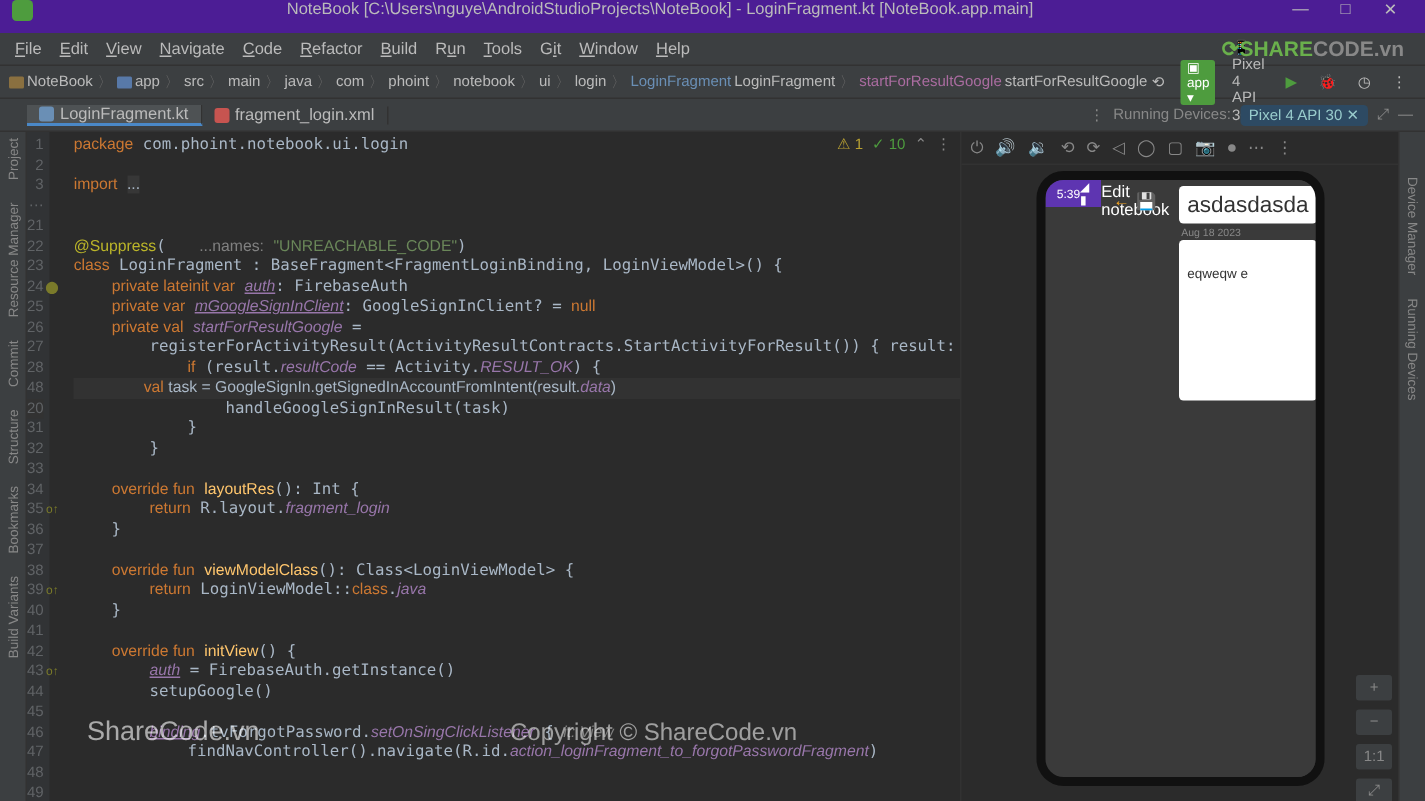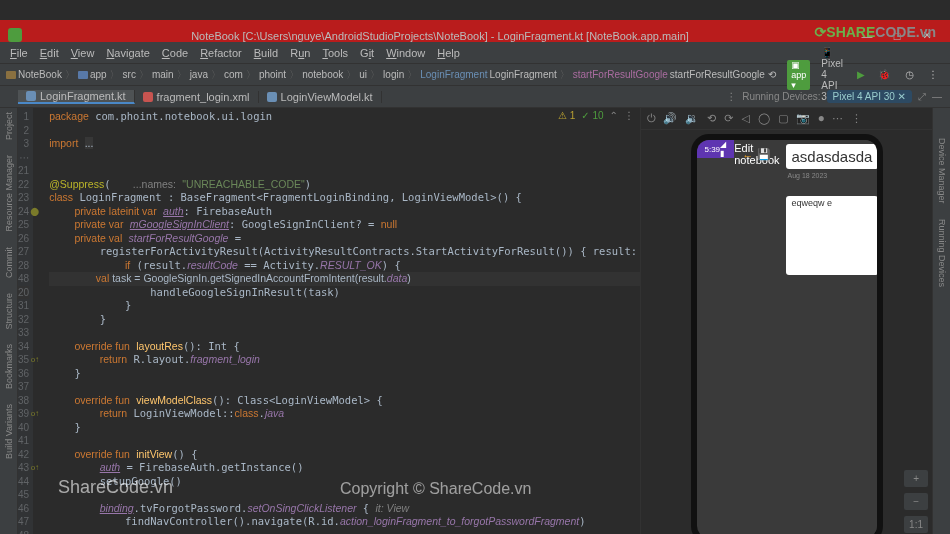--- a/index.html
+++ b/index.html
@@ -1,18 +1,18 @@
 <!DOCTYPE html>
 <html><head>
 <meta charset="utf-8">
 <style>
 * { margin: 0; padding: 0; box-sizing: border-box; font-family: 'Segoe UI', Arial, sans-serif; }
 body { background: #2b2b2b; color: #a9b7c6; font-size: 11px; width: 950px; height: 534px; overflow: hidden; position: relative; }
 
-.titlebar { height: 22px; background: #b91c1c; display: flex; align-items: flex-end; padding: 0 8px; color: #bbb; font-size: 11px; margin-top: 20px; }
+.titlebar { height: 22px; background: #4c1d95; display: flex; align-items: flex-start; padding: 0 8px; color: #bbb; font-size: 11px; }
 .titlebar .logo { width: 14px; height: 14px; background: #4e9c3e; border-radius: 3px; margin-right: 6px; }
 .titlebar .title { flex: 1; text-align: center; }
 .titlebar .winbtn { width: 30px; text-align: center; cursor: pointer; }
 
 .menubar { height: 22px; background: #3c3f41; display: flex; align-items: center; padding: 0 4px; border-bottom: 1px solid #323232; }
 .menubar span { padding: 0 6px; color: #bbb; cursor: pointer; }
 .menubar span u { text-decoration: underline; }
 
 .toolbar { height: 22px; background: #3c3f41; display: flex; align-items: center; padding: 0 6px; border-bottom: 1px solid #323232; font-size: 10px; }
 .breadcrumb { display: flex; align-items: center; gap: 2px; }
@@ -60,21 +60,21 @@
 .phone-wrap { flex: 1; display: flex; justify-content: center; align-items: flex-start; padding-top: 4px; position: relative;}
 .phone { width: 192px; height: 410px; background: #111; border-radius: 18px; padding: 6px; position: relative; }
 .screen { width: 100%; height: 100%; background: #3a3a3a; border-radius: 12px; display: flex; flex-direction: row; overflow: hidden; }
 .statusbar { height: 18px; background: #5e35b1; display: flex; align-items: center; justify-content: space-between; padding: 0 8px; color: #fff; font-size: 8px; }
 .appbar { height: 28px; background: #3a3a3a; display: flex; align-items: center; justify-content: center; color: #fff; font-size: 11px; position: relative;}
 .appbar .back { position: absolute; left: 8px; color: #f5a623; }
 .appbar .save { position: absolute; right: 8px; color: #f5a623; }
 .content { flex: 1; background: #3a3a3a; padding: 4px 6px; }
 .field1 { background: #fff; border-radius: 3px; padding: 4px 6px; font-size: 15px; color: #333; margin-bottom: 2px; }
 .date { font-size: 7px; color: #888; padding: 1px 2px;}
-.field2 { background: #fff; border-radius: 3px; padding: 2px 6px; font-size: 9px; color: #333; height: 79px; margin-top: 16px; }
+.field2 { background: #fff; border-radius: 3px; padding: 17px 6px; font-size: 9px; color: #333; height: 107px; }
 .navbar { height: 26px; background: #1a1a1a; display: flex; align-items: center; justify-content: space-around; color: #fff; }
 .navbar .nb { font-size: 11px; }
 .emu-side { position: absolute; right: 4px; top: 340px; display: flex; flex-direction: column; gap: 6px; color: #888; font-size: 10px;}
 .emu-side .b { background: #3c3f41; padding: 3px 5px; border-radius: 2px; text-align:center; cursor:pointer;}
 
 .watermark1 { position: absolute; left: 58px; top: 477px; font-size: 18px; color: rgba(255,255,255,0.6); font-weight: 500; pointer-events:none;}
 .watermark2 { position: absolute; left: 340px; top: 480px; font-size: 16px; color: rgba(255,255,255,0.55); font-weight: 500; pointer-events:none;}
 .logo-overlay { position: absolute; right: 14px; top: 8px; font-size: 14px; font-weight: bold; pointer-events:none;margin-top:16px;}
 .logo-overlay .s1 { color: #6ab04c; }
 .logo-overlay .s2 { color: #888; }
@@ -152,24 +152,20 @@
 
 <div class="tabbar">
   <div class="spacer-left"></div>
   <div class="tab active">
     <span class="icon" style="background:#6a8fb5"></span>
     <span>LoginFragment.kt</span>
   </div>
   <div class="tab">
     <span class="icon" style="background:#c75450"></span>
     <span>fragment_login.xml</span>
-  </div>
-  <div class="tab">
-    <span class="icon" style="background:#6a8fb5"></span>
-    <span>LoginViewModel.kt</span>
   </div>
   <div class="tabbar-right">
     <span>⋮</span>
     <span>Running Devices:</span>
     <span class="devchip"><span>Pixel 4 API 30</span> ✕</span>
     <span>⤢</span>
     <span>—</span>
   </div>
 </div>
 

